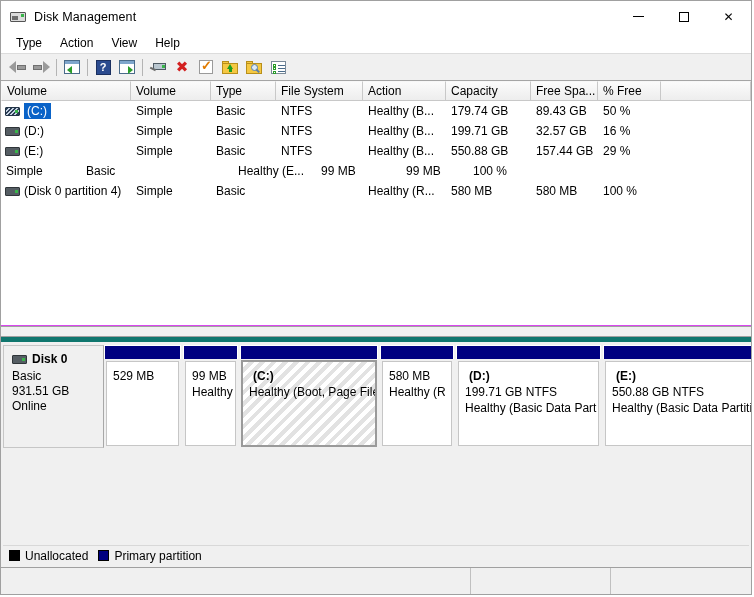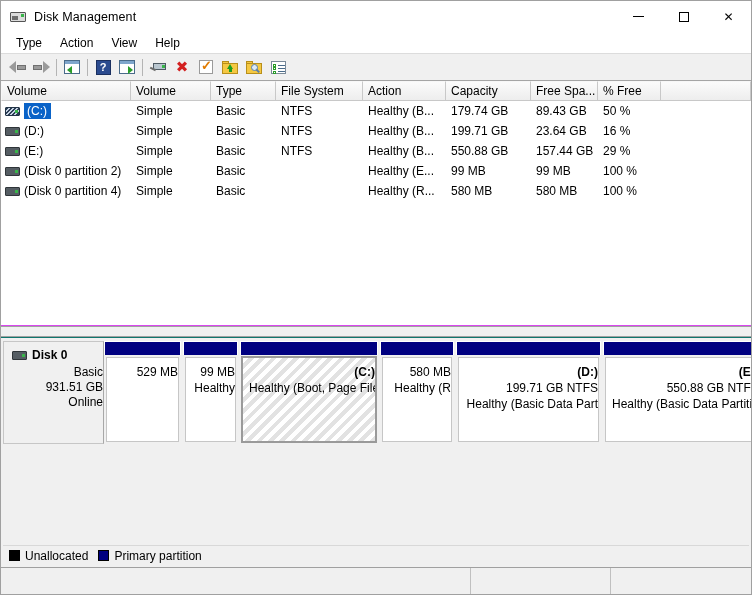--- a/index.html
+++ b/index.html
@@ -172,22 +172,21 @@
   .splitter{
     flex:0 0 9px;height:9px;background:#f0f0f0;
     border-top:1px solid #a0a0a0;
     border-bottom:1px solid #a0a0a0;
     position:relative;
   }
 
   
   .graphpane{
     flex:1 1 auto;background:#f0f0f0;position:relative;overflow:hidden;
-    border-top:1px solid #0f766e;
-    text-align:right;
+    border-top:5px solid #0f766e;
   }
   .diskrow{
     position:absolute;left:2px;top:3px;right:2px;height:103px;
     display:flex;
   }
   .diskinfo{
     width:101px;flex:0 0 101px;
     background:#f0f0f0;
     border:1px solid #c6c6c6;
     border-right:1px solid #a8a8a8;
@@ -389,47 +388,41 @@
           <span class="vol-ic">
               <i class="g"></i>
             </span>
           <span class="vol-label">(D:)</span>
         </div>
         <div class="cell" style="width:80px">Simple</div>
         <div class="cell" style="width:65px">Basic</div>
         <div class="cell" style="width:87px">NTFS</div>
         <div class="cell" style="width:83px">Healthy (B...</div>
         <div class="cell" style="width:85px">199.71 GB</div>
-        <div class="cell" style="width:67px">23.64 GB</div>
+        <div class="cell" style="width:67px">32.57 GB</div>
         <div class="cell" style="width:63px">16 %</div>
       </div>
 
       <div class="lrow">
         <div class="cell vol-cell" style="width:130px">
           <span class="vol-ic">
               <i class="g"></i>
             </span>
           <span class="vol-label">(E:)</span>
         </div>
         <div class="cell" style="width:80px">Simple</div>
         <div class="cell" style="width:65px">Basic</div>
         <div class="cell" style="width:87px">NTFS</div>
         <div class="cell" style="width:83px">Healthy (B...</div>
         <div class="cell" style="width:85px">550.88 GB</div>
         <div class="cell" style="width:67px">157.44 GB</div>
         <div class="cell" style="width:63px">29 %</div>
       </div>
 
       <div class="lrow">
-        <div class="cell vol-cell" style="width:130px">
-          <span class="vol-ic">
-              <i class="g"></i>
-            </span>
-          <span class="vol-label">(Disk 0 partition 2)</span>
-        </div>
         <div class="cell" style="width:80px">Simple</div>
         <div class="cell" style="width:65px">Basic</div>
         <div class="cell" style="width:87px"></div>
         <div class="cell" style="width:83px">Healthy (E...</div>
         <div class="cell" style="width:85px">99 MB</div>
         <div class="cell" style="width:67px">99 MB</div>
         <div class="cell" style="width:63px">100 %</div>
       </div>
 
       <div class="lrow">

